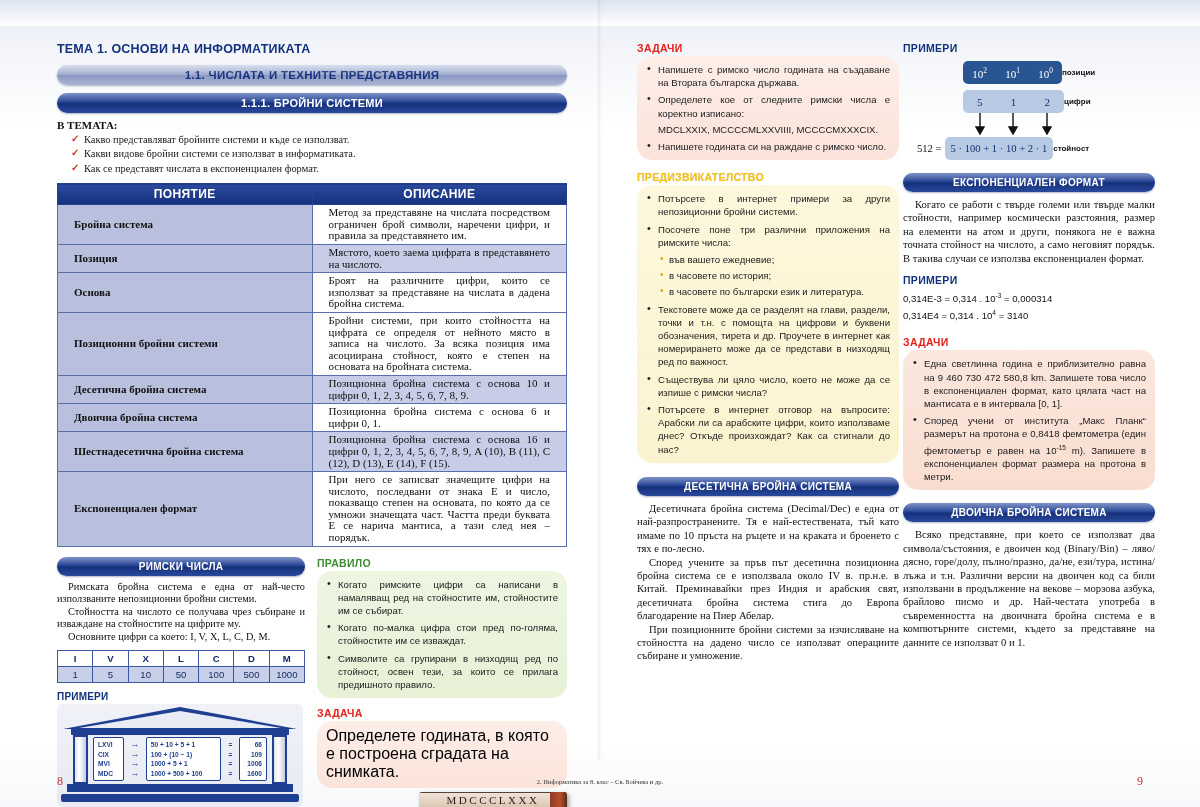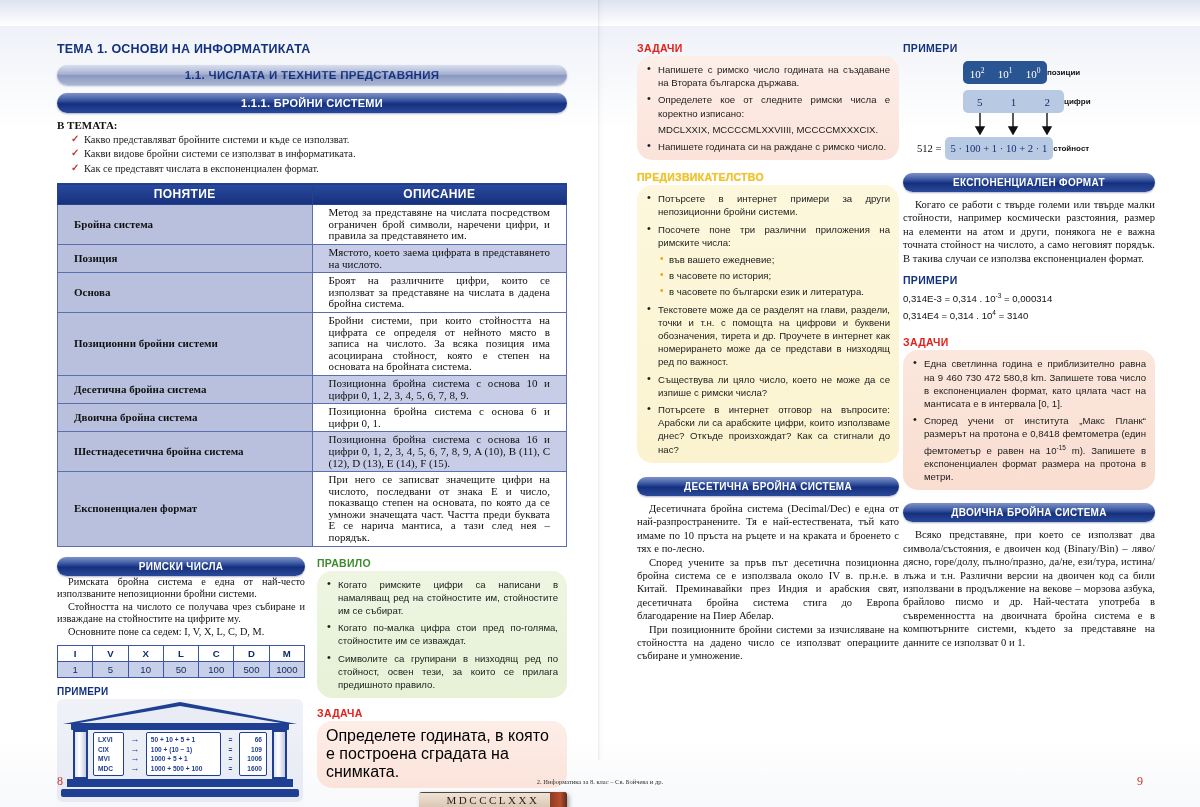--- a/index.html
+++ b/index.html
@@ -205,21 +205,21 @@
   .serif-p.first { margin-top:6px; }
 
   
   .posdiag { position:relative; width:248px; height:112px; margin-top:3px; }
   .pd-row { position:absolute; display:flex; align-items:center; }
   .pd-bar {
     border-radius:5px; height:23px; display:flex; align-items:center;
     justify-content:space-around; color:#fff;
     font-family:"Liberation Serif", serif; font-size:11px;
   }
-  .pd-dark { background:#2a5593; width:84px; }
+  .pd-dark { background:#2a5593; width:99px; }
   .pd-light { background:#b8c9e4; color:#12306f; width:101px; }
   .pd-val {
     background:#b8c9e4; color:#12306f; border-radius:5px; height:23px;
     display:flex; align-items:center; padding:0 6px; font-size:10.6px; white-space:nowrap;
   }
   .pd-lab {
     font-family:"Liberation Sans", sans-serif; font-weight:bold; font-size:8px;
     color:#111; 
   }
   .pd-eq { font-family:"Liberation Serif", serif; font-size:10.6px; color:#111; margin-right:3px; }
@@ -338,23 +338,23 @@
         <td class="term">Експоненциален формат</td>
         <td class="desc">При него се записват значещите цифри на числото, последвани от знака E и число, показващо степен на основата, по която да се умножи значещата част. Частта преди буквата E се нарича мантиса, а тази след нея – порядък.</td>
       </tr>
     </tbody>
       </table>
 
     <div class="lower">
 
       <div class="lowerL">
         <div class="pill pill-dark pill-sm">РИМСКИ ЧИСЛА</div>
-        <p class="body-p" style="">Римската бройна система е една от най-често използваните непозиционни бройни системи.</p>
+        <p class="body-p" style="margin-top:5px">Римската бройна система е една от най-често използваните непозиционни бройни системи.</p>
         <p class="body-p">Стойността на числото се получава чрез събиране и изваждане на стойностите на цифрите му.</p>
-        <p class="body-p">Основните поне са седем: I, V, X, L, C, D, M.</p>
+        <p class="body-p">Основните цифри са което: I, V, X, L, C, D, M.</p>
 
         <table class="roman">
           <tbody>
               <tr class="head">
             <td>I</td>
             <td>V</td>
             <td>X</td>
             <td>L</td>
             <td>C</td>
             <td>D</td>

